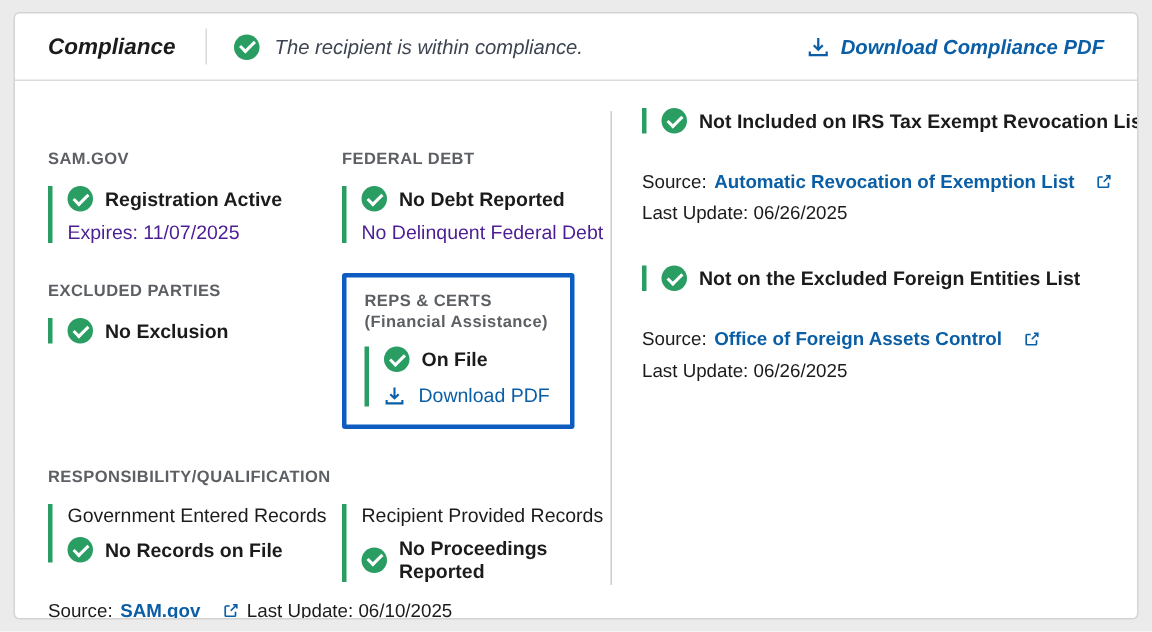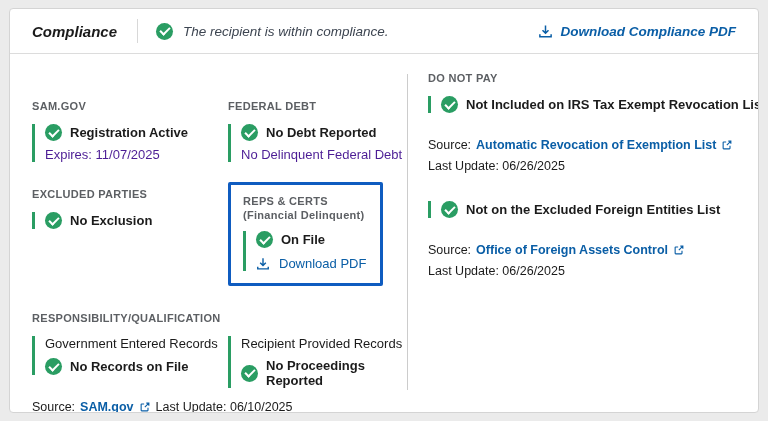--- a/index.html
+++ b/index.html
@@ -89,21 +89,21 @@
 
   
   .resp-row { display: grid; grid-template-columns: 196px 1fr; align-items: start; }
   .resp-item { border-left: 3px solid var(--green); padding-left: 10px; }
   .resp-label { font-size: 13px; margin-bottom: 7px; }
 
   
   .src-line { font-size: 12.5px; display: flex; align-items: flex-start; gap: 5px; white-space: nowrap; }
   .src-link {
     color: var(--blue); font-weight: 600; text-decoration: none; cursor: pointer;
-    display: inline-flex; align-items: center; gap: 5px;
+    display: inline-flex; align-items: center; gap: 14px;
   }
   .update-line { font-size: 12.5px; margin-top: 7px; }
   .footer-line { margin-top: auto; padding-top: 12px; }
 
   
   .dnp-item .src-line { margin-top: 25px; }
   .dnp-item + .dnp-item { margin-top: 28px; }
 
   .icon-svg { flex: none; display: inline-block; }
 </style>
@@ -159,21 +159,21 @@
             <div class="status-row">
               <span class="check"></span>
               <span class="status-text">No Exclusion</span>
             </div>
           </div>
         </section>
 
         <section>
           <div class="highlight-box">
             <div class="sec-heading main">REPS &amp; CERTS</div>
-            <div class="sec-heading sub">(Financial Delinquent)</div>
+            <div class="sec-heading sub">(Financial Assistance)</div>
             <div class="status-block">
               <div class="status-row">
                 <span class="check"></span>
                 <span class="status-text">On File</span>
               </div>
               <a class="dl-link">
                 <svg class="icon-svg" width="14" height="14" viewBox="0 0 16 16" fill="none">
                   <path d="M8 1.5v8M4.8 6.6L8 9.8l3.2-3.2" stroke="currentColor" stroke-width="1.6"></path>
                   <path d="M2 11v2.6h12V11" stroke="currentColor" stroke-width="1.6"></path>
                 </svg>
@@ -214,21 +214,20 @@
             <path d="M8.5 2.5h3v3M11.2 2.8L6.8 7.2" stroke="currentColor" stroke-width="1.3"></path>
           </svg>
         </a>
         <span>Last Update: 06/10/2025</span>
       </div>
     </div>
 
     <div class="v-divider"></div>
 
     <div class="col-right">
-      <div class="sec-heading">DO NOT PAY</div>
 
       <div class="dnp-item">
         <div class="status-block">
           <div class="status-row">
             <span class="check"></span>
             <span class="status-text nowrap">Not Included on IRS Tax Exempt Revocation List</span>
           </div>
         </div>
         <div class="src-line">
           <span>Source:</span>

